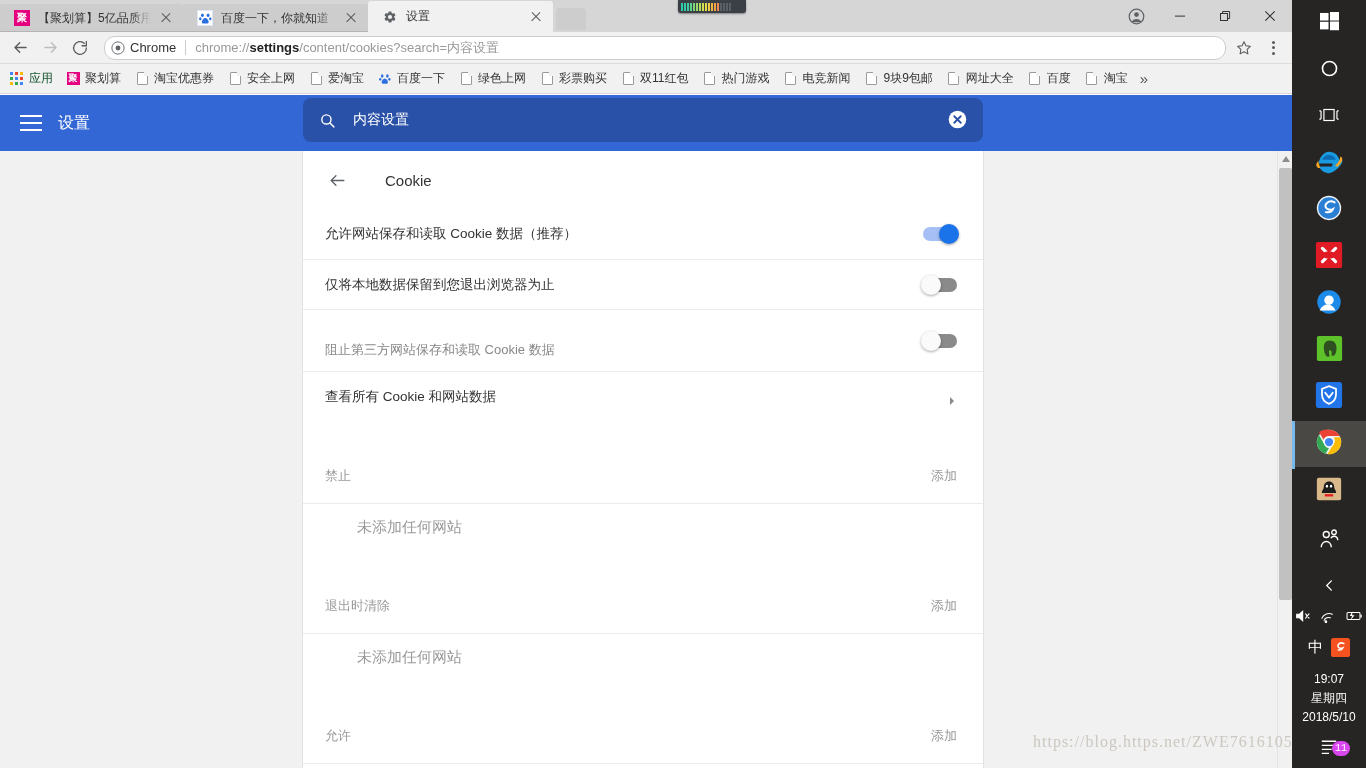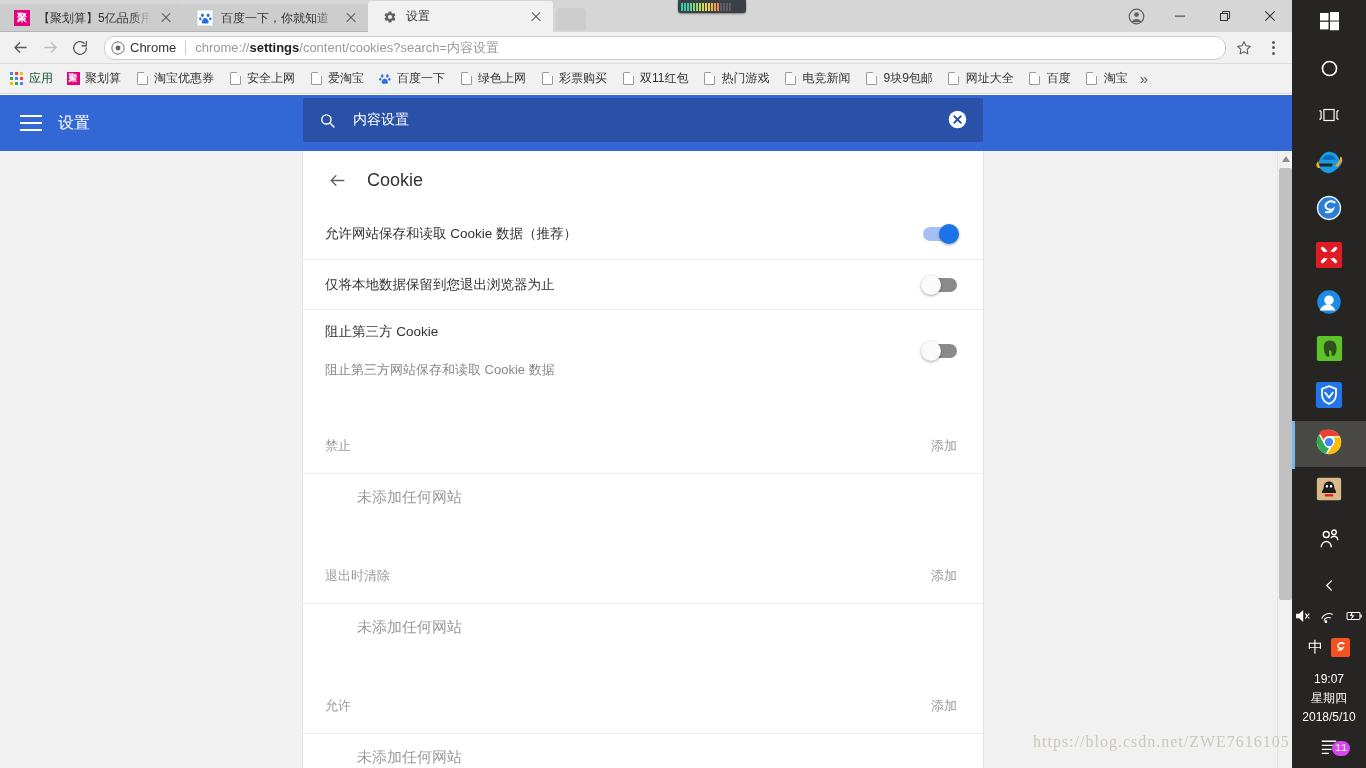--- a/index.html
+++ b/index.html
@@ -170,21 +170,21 @@
     display: flex; align-items: center;
     padding-left: 20px;
     position: relative;
   }
   .hamburger { width: 22px; height: 16px; display:flex; flex-direction: column; justify-content: space-between; cursor:pointer; margin-right: 16px;}
   .hamburger span { display:block; height: 2px; background: #fff; width: 100%; }
   .settings-title { color: #fff; font-size: 16px; }
   .search-wrap {
     position: absolute; left: 303px; top: 98px;
     width: 680px; height: 44px;
-    background: #2a51a8; border-radius: 2px;
+    background: #2a51a8; border-radius: 8px;
     display: flex; align-items: center;
     padding: 0 14px 0 16px;
   }
   .search-icon-wrap { width: 22px; flex: 0 0 22px; display:flex; align-items:center; }
   .search-text { flex: 1 1 auto; color: #fff; font-size: 14px; margin-left: 12px; }
   .search-clear { width: 22px; height: 22px; cursor: pointer; }
 
   
   .content-area {
     position: absolute; left: 0; top: 56px;
@@ -196,21 +196,21 @@
     position: absolute; left: 303px; top: 0;
     width: 680px; min-height: 617px;
     background: #fff;
     box-shadow: 0 0 0 1px rgba(0,0,0,.06);
   }
   .card-head {
     height: 58px; display: flex; align-items: center;
     padding: 0 20px 0 22px;
   }
   .back-arrow { width: 24px; height: 24px; display:flex; align-items:center; justify-content:center; cursor: pointer; }
-  .card-head-title { font-size: 18px; color: #333; margin-left: 18px; }
+  .card-head-title { font-size: 15px; color: #333; margin-left: 36px; }
 
   .row {
     display: flex; align-items: center;
     min-height: 50px;
     padding: 0 26px 0 22px;
     border-top: 1px solid #ebebeb;
   }
   .row.no-border { border-top: none; }
   .row-texts { flex: 1 1 auto; padding: 12px 0; }
   .row-title { font-size: 13.5px; color: #333; line-height: 20px; }
@@ -582,28 +582,37 @@
             <div class="row-texts">
               <div class="row-title">仅将本地数据保留到您退出浏览器为止</div>
             </div>
             <div class="toggle off">
                 <span class="knob"></span>
               </div>
           </div>
 
           <div class="row">
             <div class="row-texts">
-              <div class="row-title">阻止第三方 Cookie</div>
               <div class="row-sub">阻止第三方网站保存和读取 Cookie 数据</div>
             </div>
             <div class="toggle off">
                 <span class="knob"></span>
               </div>
           </div>
 
+          <div class="row">
+            <div class="row-texts">
+              <div class="row-title">查看所有 Cookie 和网站数据</div>
+            </div>
+            <span class="chevron-right">
+              <svg width="10" height="10" viewBox="0 0 10 10" fill="#8a8a8a">
+                  <path d="M3 1l4 4-4 4z"></path>
+                </svg>
+            </span>
+          </div>
 
           <div class="section-head">
             <div class="section-title">禁止</div>
             <div class="add-link">添加</div>
           </div>
           <div class="empty-row">未添加任何网站</div>
 
           <div class="section-head">
             <div class="section-title">退出时清除</div>
             <div class="add-link">添加</div>
@@ -660,21 +669,21 @@
     <i style="background:#eecb46"></i>
       <i style="background:#f2b844"></i>
       <i style="background:#f4a24a"></i>
     <i style="background:#f28a55"></i>
       <i style="background:#5b5f66"></i>
       <i style="background:#5b5f66"></i>
     <i style="background:#5b5f66"></i>
       <i style="background:#5b5f66"></i>
   </div>
 
-  <div class="watermark">https://blog.csdn.net/ZWE7616105</div>
+  <div class="watermark">https://blog.https.net/ZWE7616105</div>
 
   <div class="taskbar">
 
     <div class="tb-icon">
       <span>
         <svg width="19" height="19" viewBox="0 0 20 20" fill="#fff">
           <rect x="0" y="1" width="9" height="8"></rect>
             <rect x="10.5" y="0" width="9.5" height="9"></rect>
           <rect x="0" y="10.3" width="9" height="8"></rect>
             <rect x="10.5" y="10" width="9.5" height="9.2"></rect>

